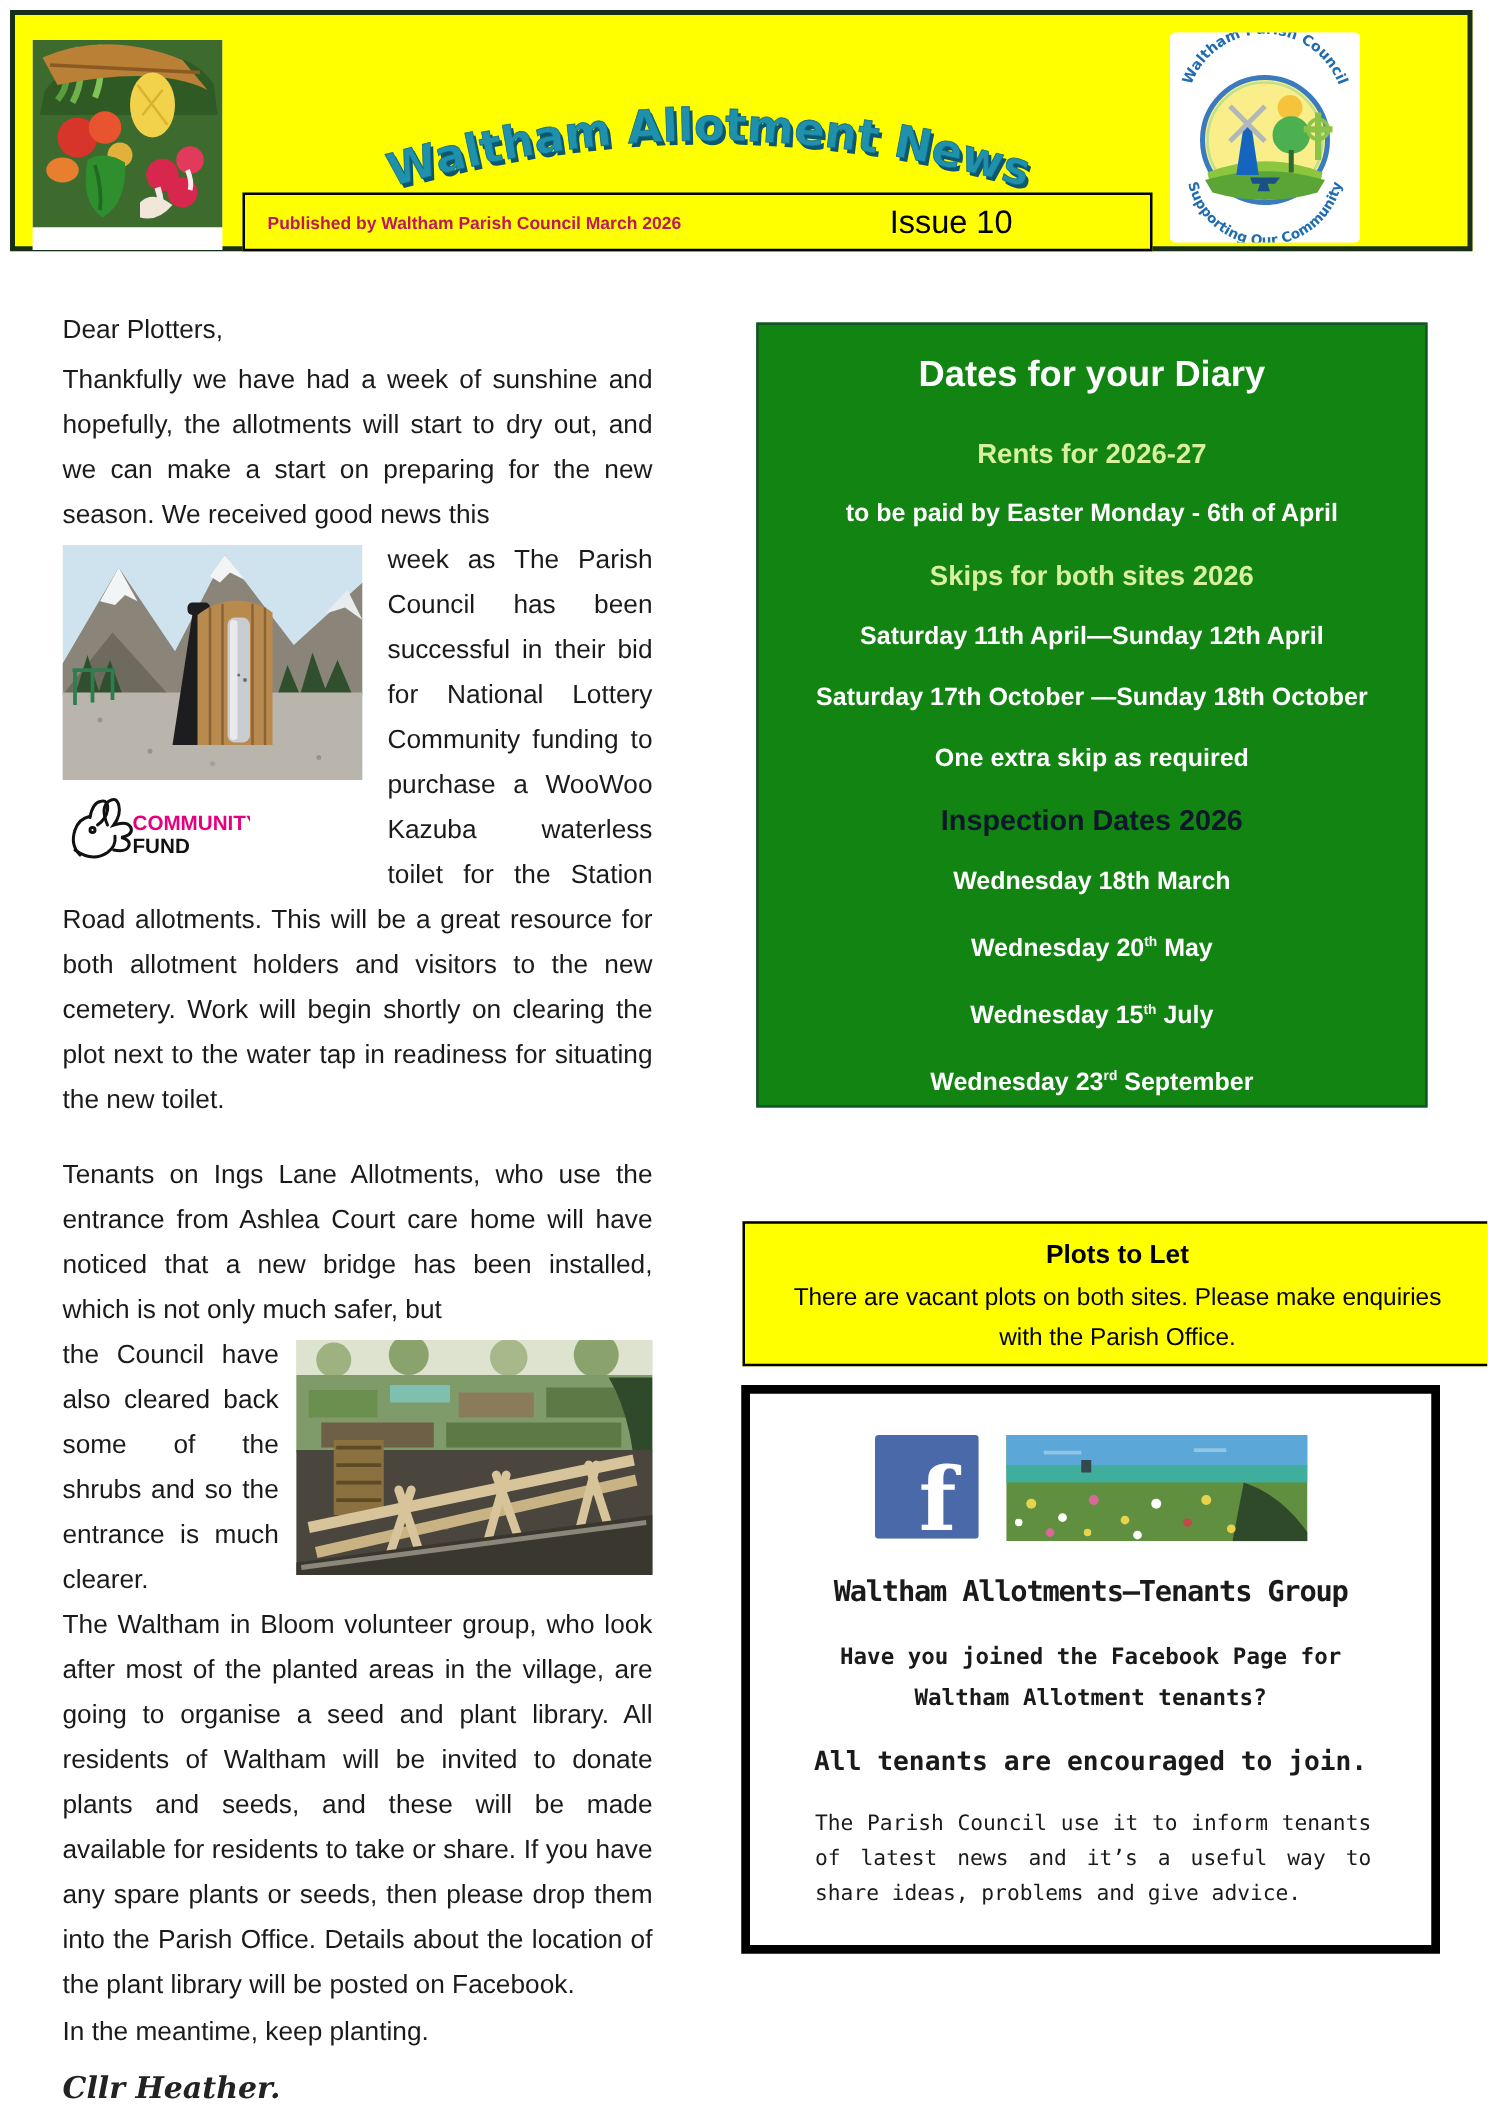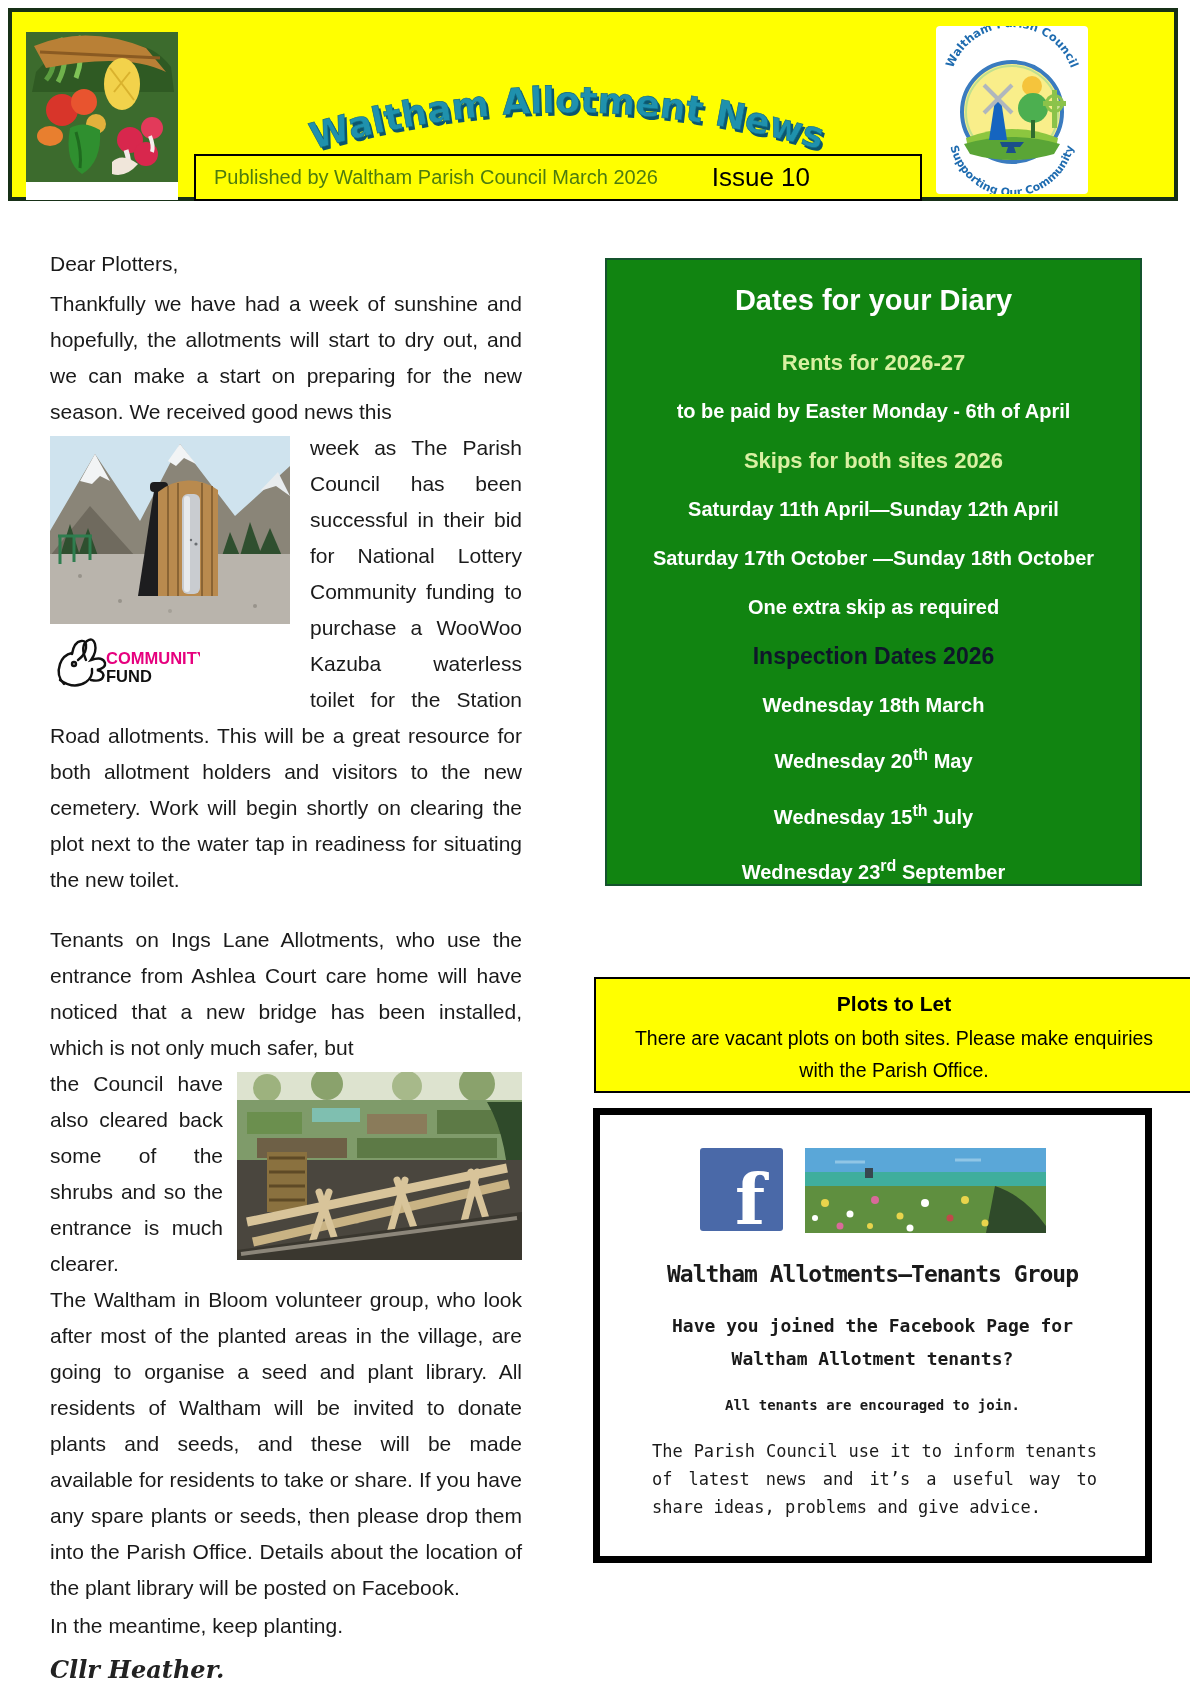--- a/index.html
+++ b/index.html
@@ -7,21 +7,21 @@
         font-family:"Liberation Sans",sans-serif;color:#1a1a1a;}
 
   
   .header{position:absolute;left:8px;top:8px;width:1170px;height:193px;
           background:#ffff00;border:4px solid #173017;box-sizing:border-box;}
   .veg-photo{position:absolute;left:14px;top:20px;width:152px;height:168px;}
   .masthead{position:absolute;left:200px;top:38px;width:710px;height:120px;}
   .pub-box{position:absolute;left:182px;top:142px;width:728px;height:47px;
            background:#ffff00;border:2px solid #000;box-sizing:border-box;
            display:flex;align-items:center;justify-content:space-between;padding:0 18px;}
-  .pub-text{font-size:20px;color:#4d7c0f;}
+  .pub-text{font-size:14px;color:#be185d;font-weight:bold;}
   .issue-text{font-size:26px;color:#000;margin-right:92px;}
   .council-logo{position:absolute;right:86px;top:14px;width:152px;height:168px;background:#fff;
                 border-radius:4px;}
 
   
   .left-col{position:absolute;left:50px;top:246px;width:472px;
             font-size:21px;line-height:36px;text-align:justify;}
   .left-col p{margin:0;}
   .salutation{margin-bottom:4px !important;text-align:left;}
   .media-stack{float:left;width:244px;margin:6px 16px 4px 0;}
@@ -36,36 +36,36 @@
 
   
   .diary-box{position:absolute;left:605px;top:258px;width:537px;height:628px;
              background:#118411;border:2px solid #14532d;box-sizing:border-box;
              text-align:center;padding:24px 30px 0 30px;}
   .diary-title{color:#ffffff;font-size:29px;font-weight:bold;margin-bottom:32px;}
   .diary-line{font-weight:bold;font-size:20px;line-height:27px;margin-bottom:22px;}
   .d-body{color:#ffffff;}
   .d-sub{color:#d9f0a2;font-size:22px;}
   .d-yellow{color:#0f172a;font-size:23px;}
-  .diary-line sup{font-size:16px;}
+  .diary-line sup{font-size:11px;}
 
   .plots-box{position:absolute;left:594px;top:977px;width:600px;height:116px;
              background:#ffff00;border:2px solid #000;box-sizing:border-box;text-align:center;}
   .plots-title{font-size:21px;font-weight:bold;color:#000;margin-top:13px;}
   .plots-body{font-size:19.5px;color:#000;line-height:32px;margin-top:6px;padding:0 30px;}
 
   .fb-box{position:absolute;left:593px;top:1108px;width:559px;height:455px;
           background:#ffffff;border:7px solid #000;box-sizing:border-box;
           font-family:"DejaVu Sans Mono",monospace;color:#1a1a1a;}
   .fb-media{display:flex;justify-content:center;align-items:flex-start;gap:22px;margin-top:33px;}
   .fb-logo{width:83px;height:83px;}
   .allotment-photo{width:241px;height:85px;}
   .fb-heading{text-align:center;font-size:23px;font-weight:bold;margin-top:28px;letter-spacing:-1px;}
   .fb-question{text-align:center;font-size:18px;font-weight:bold;line-height:33px;margin-top:22px;}
-  .fb-encourage{text-align:center;font-size:14px;font-weight:bold;margin-top:22px;}
+  .fb-encourage{text-align:center;font-size:21px;font-weight:bold;margin-top:22px;}
   .fb-body{font-size:17px;line-height:28px;text-align:justify;margin:24px 48px 0 52px;}
 </style>
 </head>
 <body>
 
 <div class="page">
 
   <div class="header">
 
     <svg class="veg-photo" viewBox="0 0 152 168">

